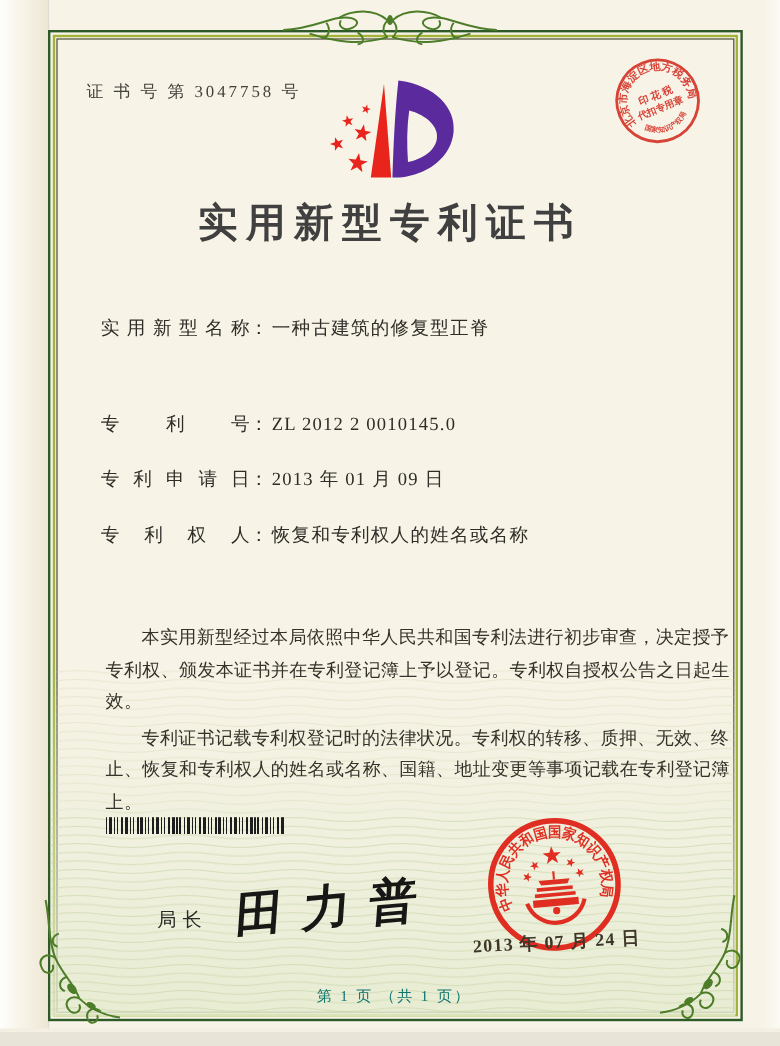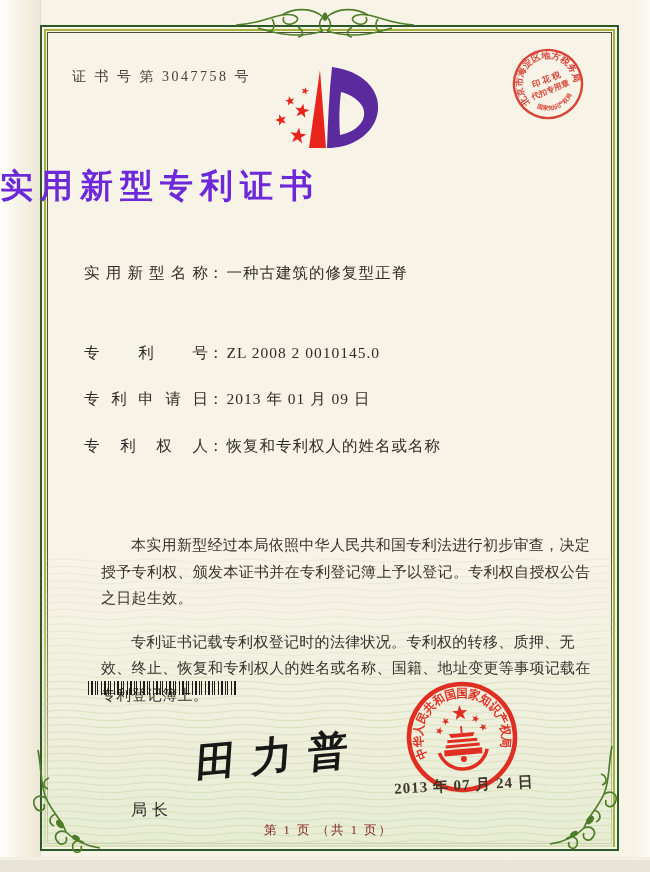--- a/index.html
+++ b/index.html
@@ -19,47 +19,47 @@
   
   .frame{position:absolute;left:40px;top:25px;width:575px;height:822px;
     border:2px solid #2d5a28;}
   .frame::before{content:"";position:absolute;inset:2px;border:2px solid #a3b33a;}
   .frame::after{content:"";position:absolute;inset:5px;border:1px solid #4a4d38;}
   .waves{position:absolute;left:42px;top:557px;z-index:1;}
   .cert-no{position:absolute;left:72px;top:68px;font-size:14px;color:#43413c;
     letter-spacing:2.5px;z-index:2;}
   .logo{position:absolute;left:253px;top:50px;z-index:2;}
   .tax-stamp{position:absolute;left:506px;top:42px;transform:rotate(-22deg);z-index:3;}
-  .title{position:absolute;left:0;top:164px;width:650px;
-    font-size:33px;font-weight:bold;letter-spacing:7px;color:#6d28d9;z-index:2;}
+  .title{position:absolute;left:0;top:164px;width:650px;text-align:center;
+    font-size:33px;font-weight:bold;letter-spacing:7px;color:#404040;z-index:2;}
   .field{position:absolute;left:84px;font-size:15.5px;color:#2f2d28;z-index:2;white-space:nowrap;}
   .field .lbl{display:inline-block;width:124px;text-align:justify;text-align-last:justify;}
   .field .colon{display:inline-block;}
   .field .val{margin-left:3px;letter-spacing:1px;}
   .f0{top:263px}.f1{top:297px}.f2{top:343px}.f3{top:389px}.f4{top:436px}.f5{top:482px}
   .body-text{position:absolute;left:84px;top:515px;width:530px;z-index:2;
     font-size:15px;line-height:26.5px;color:#35322a;letter-spacing:.3px;}
-  .body-text p{margin:17px;text-indent:2em;}
+  .body-text p{margin:4px;text-indent:2em;}
   .barcode{position:absolute;left:88px;top:681px;width:150px;height:14px;z-index:2;
     background:repeating-linear-gradient(90deg,
       #1d1d1d 0 1.5px,transparent 1.5px 3px,
       #1d1d1d 3px 5.5px,transparent 5.5px 7px,
       #1d1d1d 7px 8px,transparent 8px 9.5px,
       #1d1d1d 9.5px 10.5px,transparent 10.5px 13px);}
-  .sig-role{position:absolute;left:131px;top:800px;font-size:16px;letter-spacing:5px;
+  .sig-role{position:absolute;left:131px;top:757px;font-size:16px;letter-spacing:5px;
     color:#2a2a26;z-index:2;text-align:right;}
   .sig-name{position:absolute;left:196px;top:728px;font-size:40px;font-weight:bold;
     color:#171715;letter-spacing:16px;transform:rotate(-5deg) skewX(-9deg);
     z-index:2;white-space:nowrap;}
   .seal{position:absolute;left:392px;top:667px;transform:rotate(-5deg);z-index:3;}
   .seal-date{position:absolute;left:385px;top:776px;width:158px;text-align:center;
     font-size:15px;font-weight:bold;color:#3e3629;letter-spacing:1px;
     transform:rotate(-3deg);z-index:4;white-space:nowrap;}
   .footer{position:absolute;left:40px;top:822px;width:577px;text-align:center;
-    font-size:12.5px;color:#7f1d1d;letter-spacing:2px;z-index:2;}
+    font-size:12.5px;color:#0f766e;letter-spacing:2px;z-index:2;}
   .ornament-top{position:absolute;left:228px;top:5px;z-index:2;}
   .corner-right{position:absolute;left:546px;top:744px;z-index:2;}
   .corner-left{position:absolute;left:30px;top:748px;transform:scaleX(-1);z-index:2;}
   svg text{font-family:"Liberation Serif","DejaVu Serif",serif;}
 </style>
 </head>
 <body>
 
 <div class="page">
 
@@ -161,21 +161,21 @@
       <text x="0" y="9" text-anchor="middle" font-size="8" fill="#d5352a" font-weight="bold">代扣专用章</text>
     </g>
   </svg>
 
   <div class="title">实用新型专利证书</div>
 
   <div class="field f0">
     <span class="lbl">实用新型名称</span><span class="colon">：</span><span class="val">一种古建筑的修复型正脊</span>
   </div>
   <div class="field f2">
-    <span class="lbl">专利号</span><span class="colon">：</span><span class="val">ZL 2008 2 0010145.0</span>
+    <span class="lbl">专利号</span><span class="colon">：</span><span class="val">ZL 2012 2 0010145.0</span>
   </div>
   <div class="field f3">
     <span class="lbl">专利申请日</span><span class="colon">：</span><span class="val">2013 年 01 月 09 日</span>
   </div>
   <div class="field f4">
     <span class="lbl">专利权人</span><span class="colon">：</span><span class="val">恢复和专利权人的姓名或名称</span>
   </div>
 
   <div class="body-text">
     <p>本实用新型经过本局依照中华人民共和国专利法进行初步审查，决定授予专利权、颁发本证书并在专利登记簿上予以登记。专利权自授权公告之日起生效。</p>

